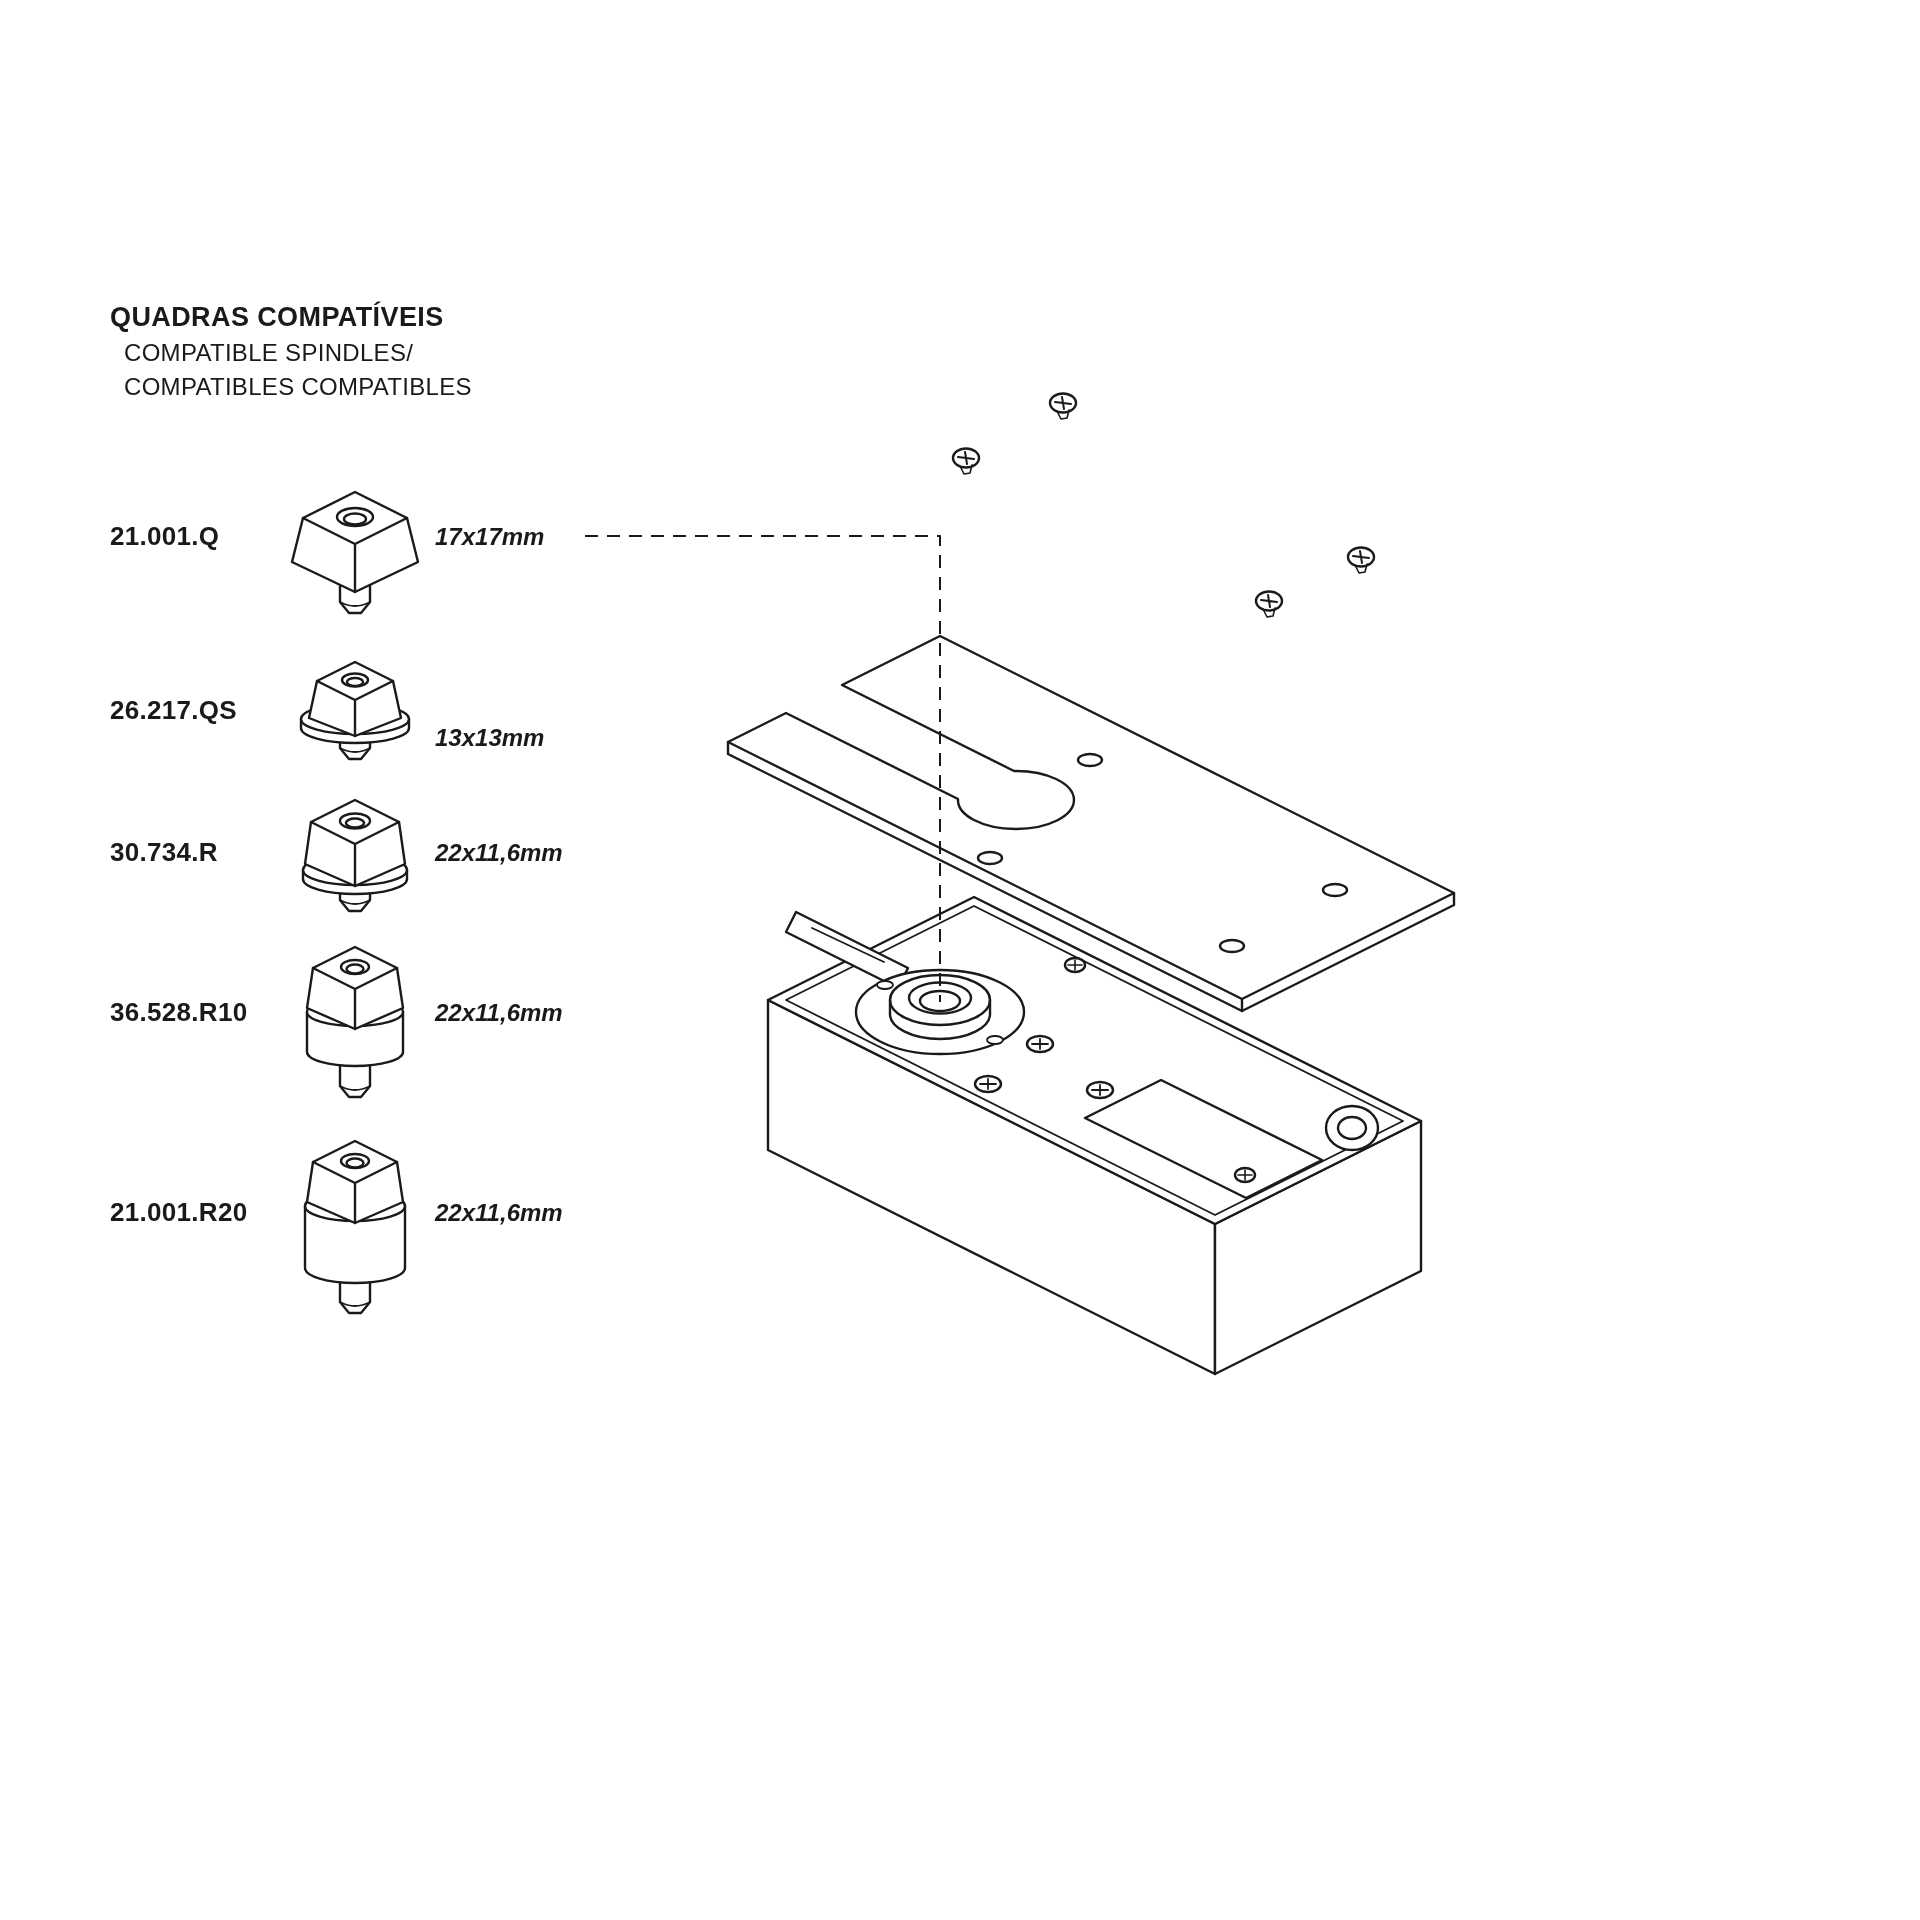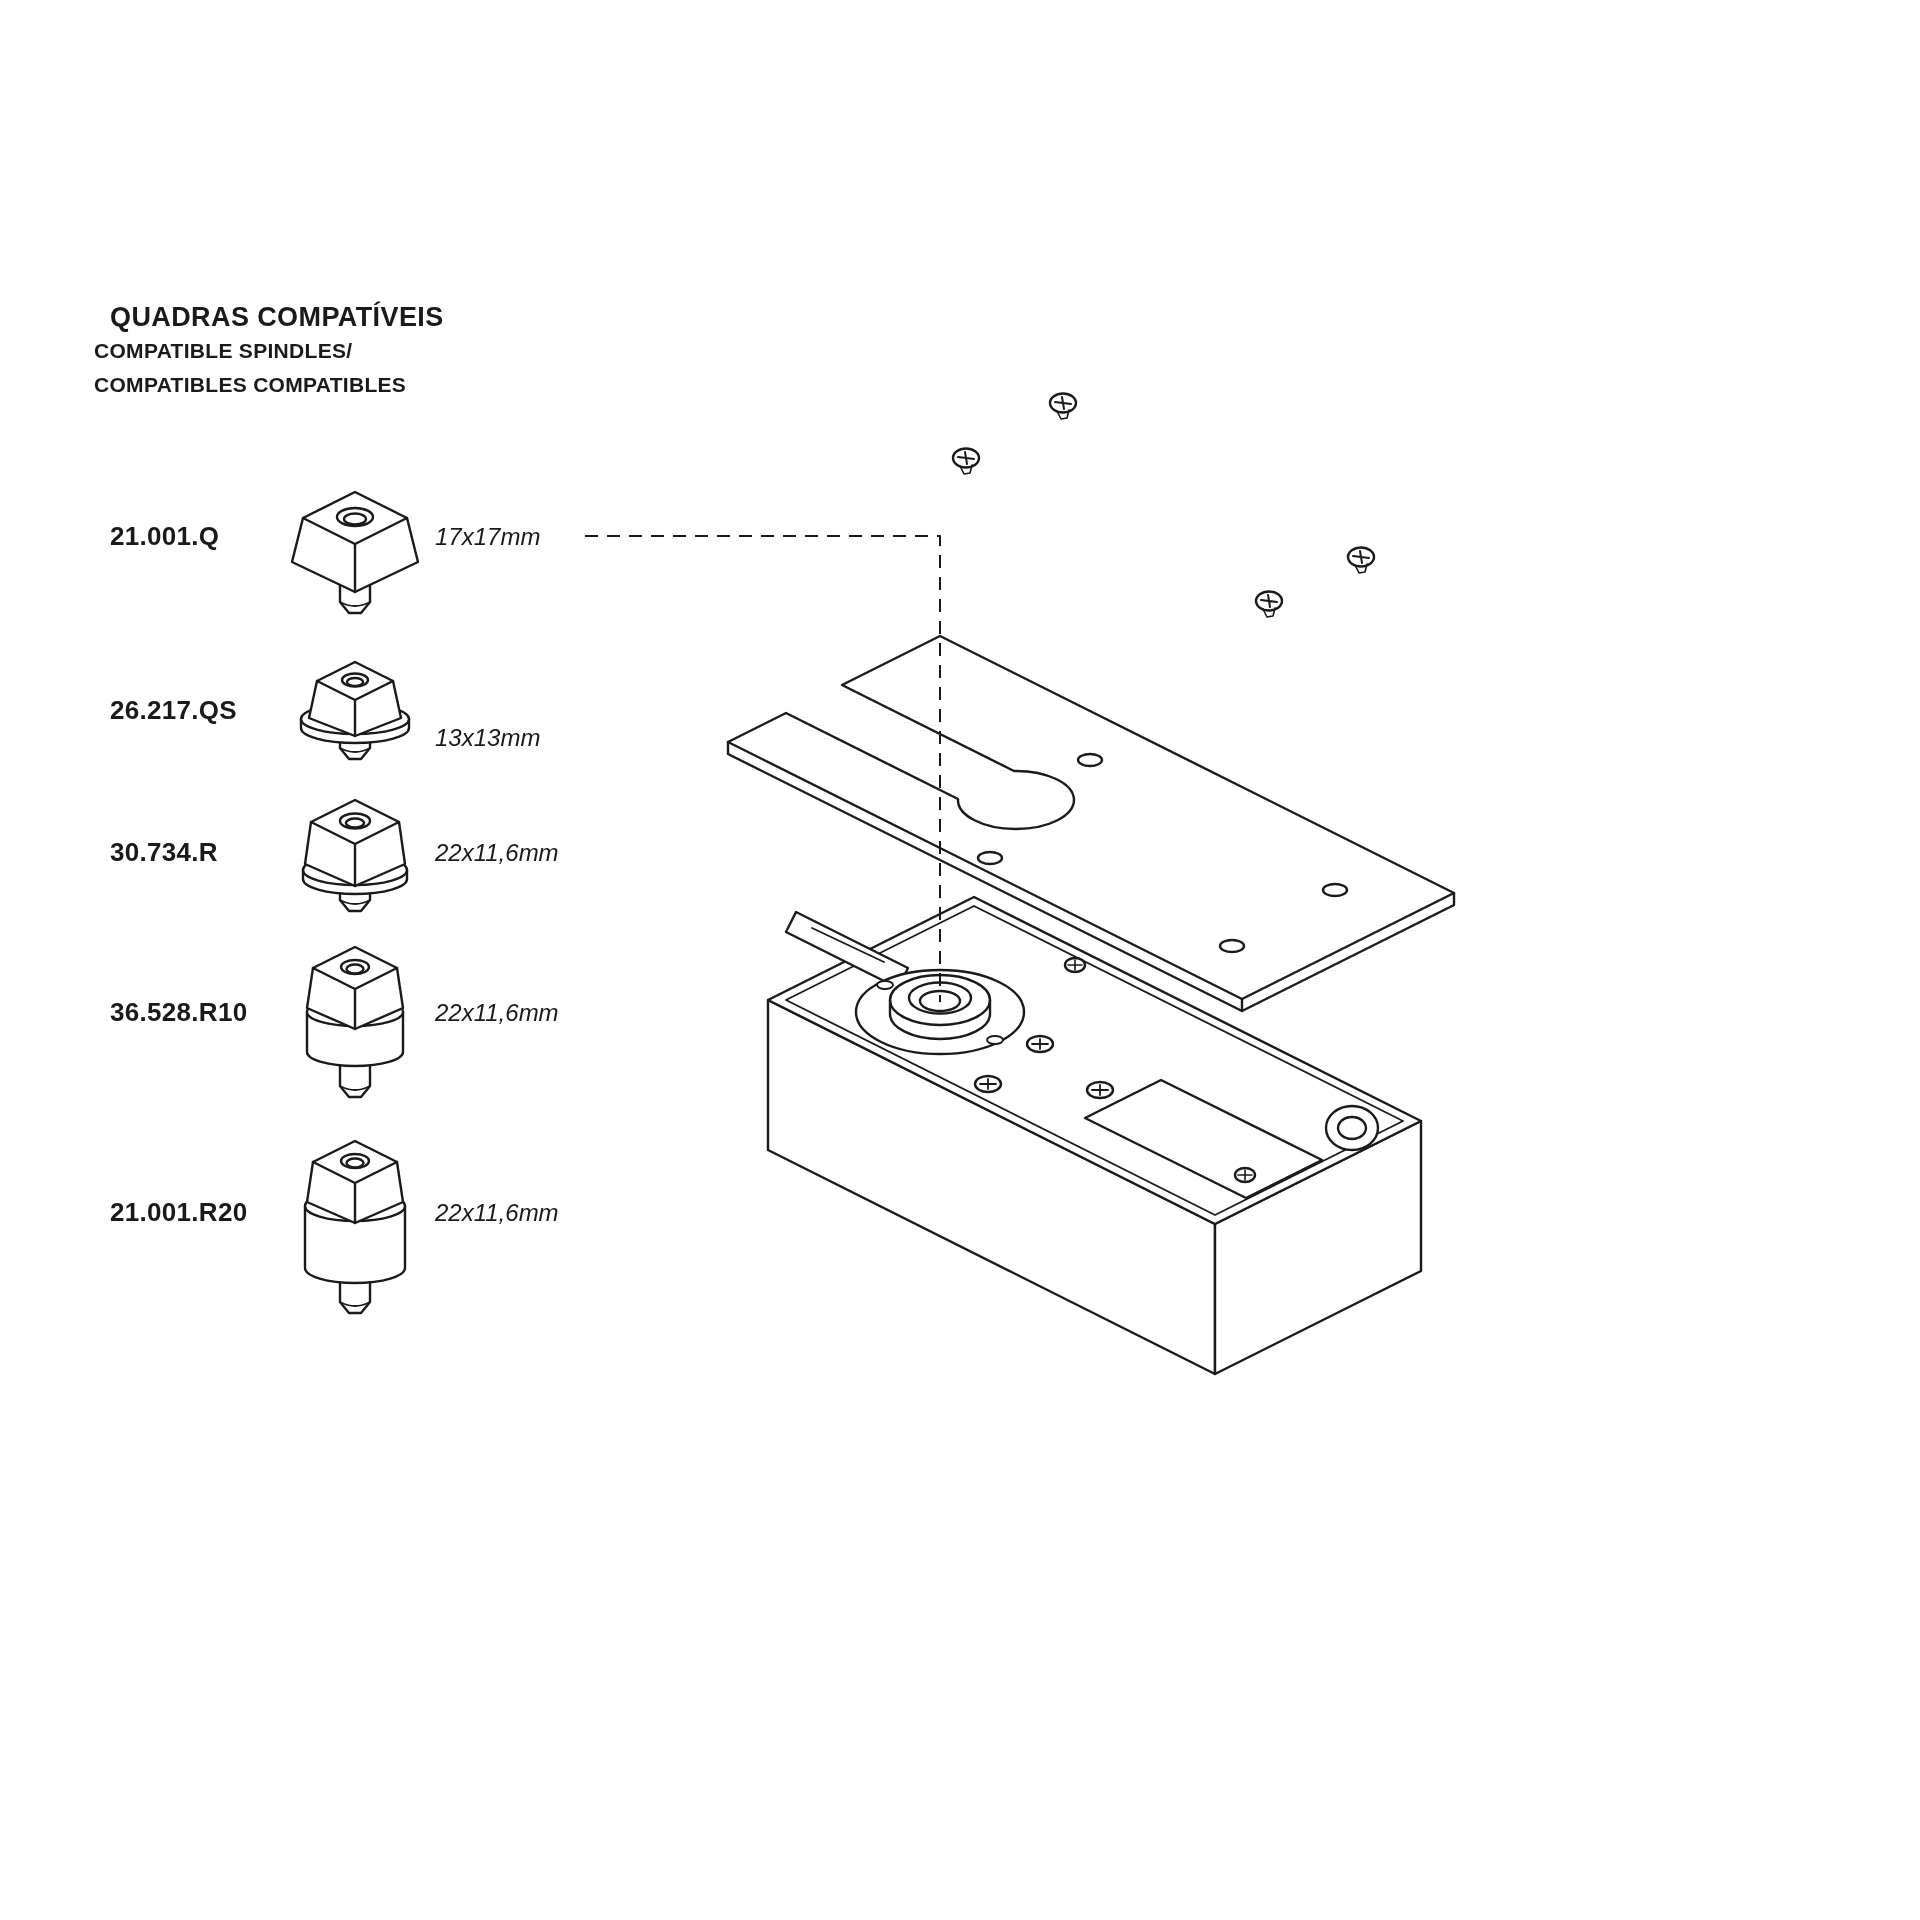--- a/index.html
+++ b/index.html
@@ -5,32 +5,32 @@
   html,body{margin:0;padding:0;background:#ffffff;}
   .sheet{
     position:relative;width:1920px;height:1920px;background:#ffffff;
     font-family:"Liberation Sans", sans-serif;color:#1a1a1a;overflow:hidden;
   }
   .title{
     position:absolute;left:110px;top:302px;
     font-size:27px;font-weight:700;letter-spacing:.4px;
   }
   .subtitle{
-    position:absolute;left:94px;
-    font-size:21px;font-weight:700;letter-spacing:.3px;
+    position:absolute;left:124px;
+    font-size:24px;font-weight:400;letter-spacing:.3px;
   }
   .sub1{top:339px}
   .sub2{top:373px}
   .code{
     position:absolute;left:110px;
     font-size:26px;font-weight:700;letter-spacing:.3px;
   }
   .dim{
     position:absolute;left:435px;
-    font-size:24px;font-style:italic;font-weight:400;
+    font-size:24px;font-style:italic;font-weight:700;
   }
   svg.diagram{position:absolute;left:0;top:0;}
 </style>
 </head>
 <body>
 
 <div class="sheet">
 
   <div class="title">QUADRAS COMPATÍVEIS</div>
   <div class="subtitle sub1">COMPATIBLE SPINDLES/</div>

